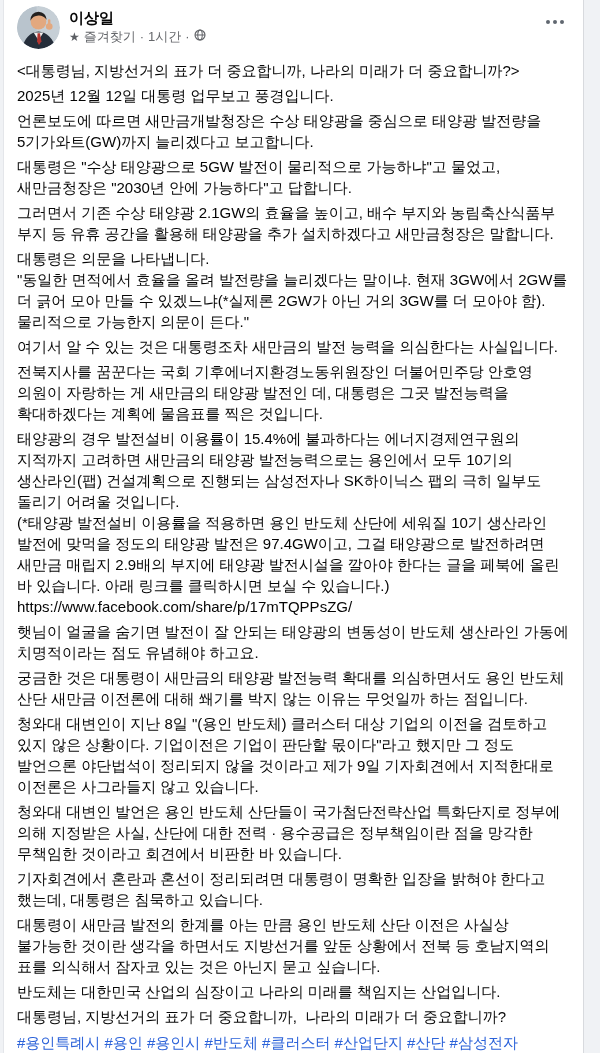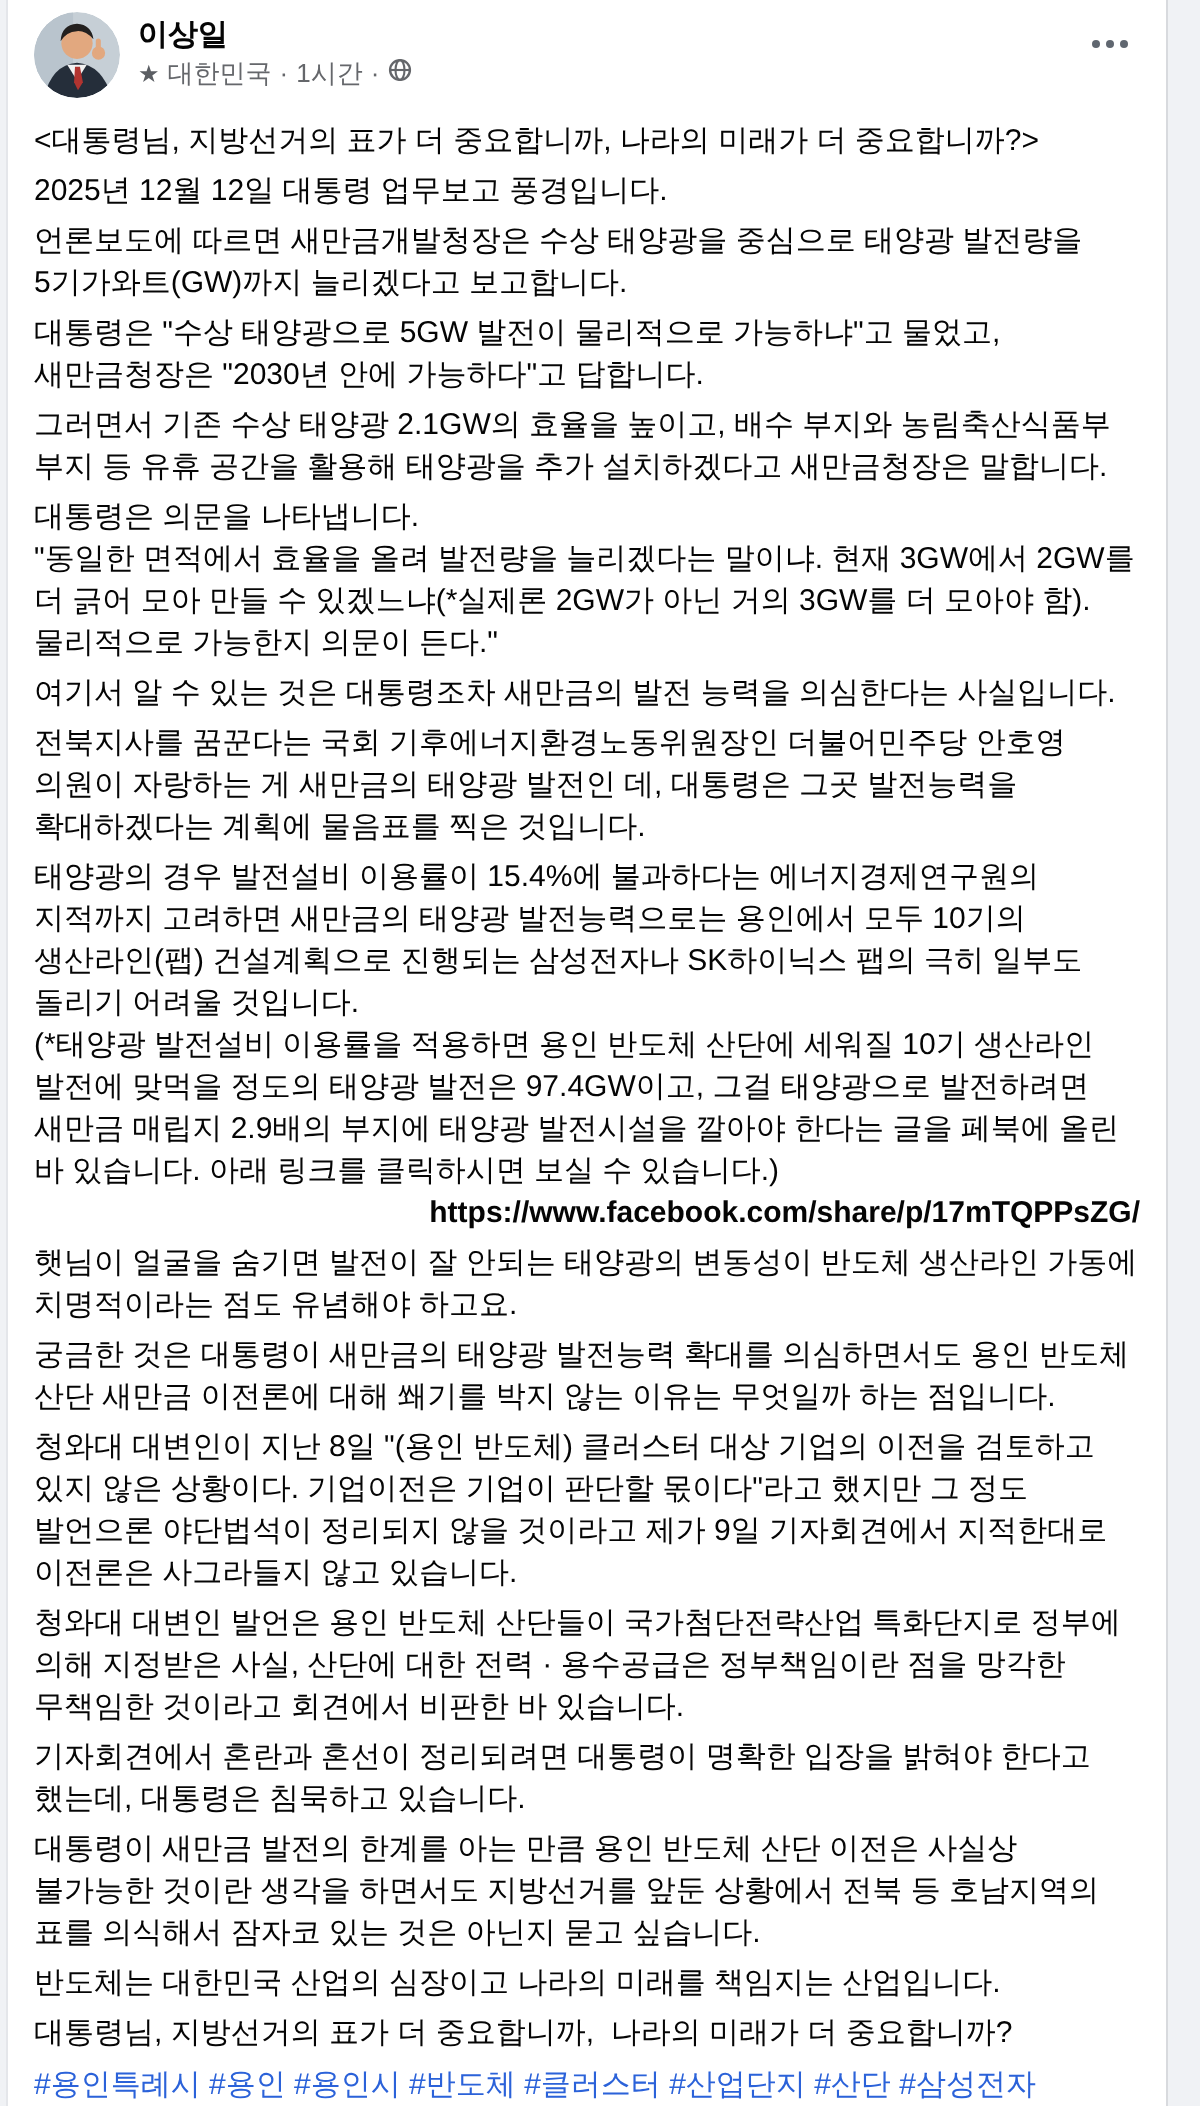--- a/index.html
+++ b/index.html
@@ -33,21 +33,21 @@
     position:absolute; right:0px; top:8px;
     display:flex; gap:3px; padding:6px; cursor:pointer; border-radius:50%;
   }
   .menu i { width:4px; height:4px; border-radius:50%; background:#606770; }
   .postbody {
     font-size:15px; line-height:21px; color:#050505;
     white-space:pre-wrap; word-break:keep-all; overflow-wrap:anywhere;
   }
   .para + .para { margin-top:4px; }
   .para.tight { margin-top:0 !important; }
-  .para.bold { font-weight:700;text-align:right; }
+  .para.bold { font-weight:400; }
   .para.hashtags { line-height:22px; margin-top:5px; }
   .hashtags a { color:#2b62d9; font-weight:400; text-decoration:none; cursor:pointer; }
   .globe { display:inline-block; }
 </style>
 </head>
 <body>
 
 <div class="card">
 
   <div class="header">
@@ -68,21 +68,21 @@
           <path d="M13.6,15 Q14,6.5 22,6 Q29.5,6.5 30.4,14 Q26.5,9.5 22,9.8 Q16.5,10 13.6,15 Z" fill="#23201f"></path>
           <circle cx="33" cy="21" r="3.4" fill="#e2a87f"></circle>
           <rect x="31.6" y="13.5" width="2.6" height="8" rx="1.3" fill="#e2a87f"></rect>
         </g>
       </svg>
     </div>
     <div class="hcol">
       <div class="hname">이상일</div>
       <div class="hmeta">
         <span class="star">★</span>
-        <span>대한민국</span>
+        <span>즐겨찾기</span>
         <span>·</span>
         <span>1시간</span>
         <span>·</span>
         <span class="globe">
           <svg width="12" height="12" viewBox="0 0 16 16">
             <circle cx="8" cy="8" r="6.6" fill="none" stroke="#65676b" stroke-width="1.6"></circle>
             <ellipse cx="8" cy="8" rx="3" ry="6.6" fill="none" stroke="#65676b" stroke-width="1.4"></ellipse>
             <line x1="1.4" y1="8" x2="14.6" y2="8" stroke="#65676b" stroke-width="1.4"></line>
           </svg>
         </span>

